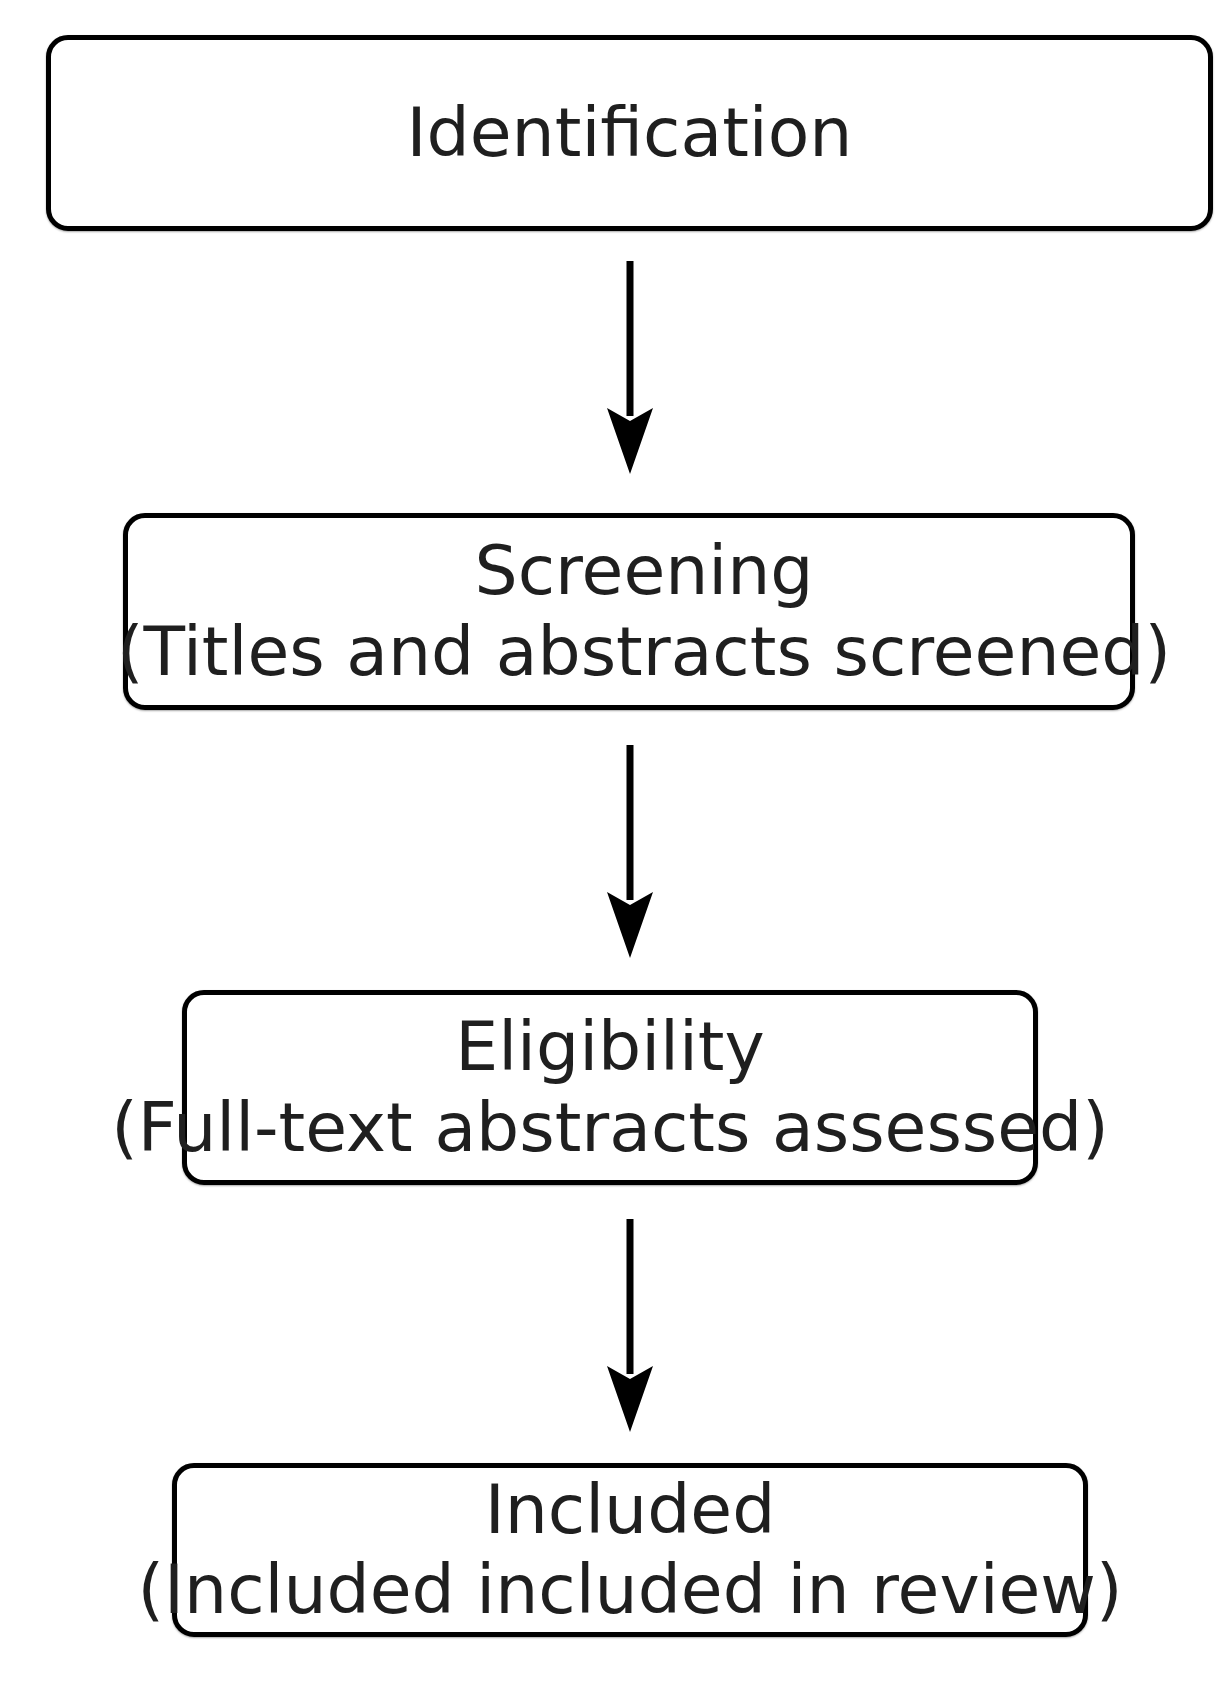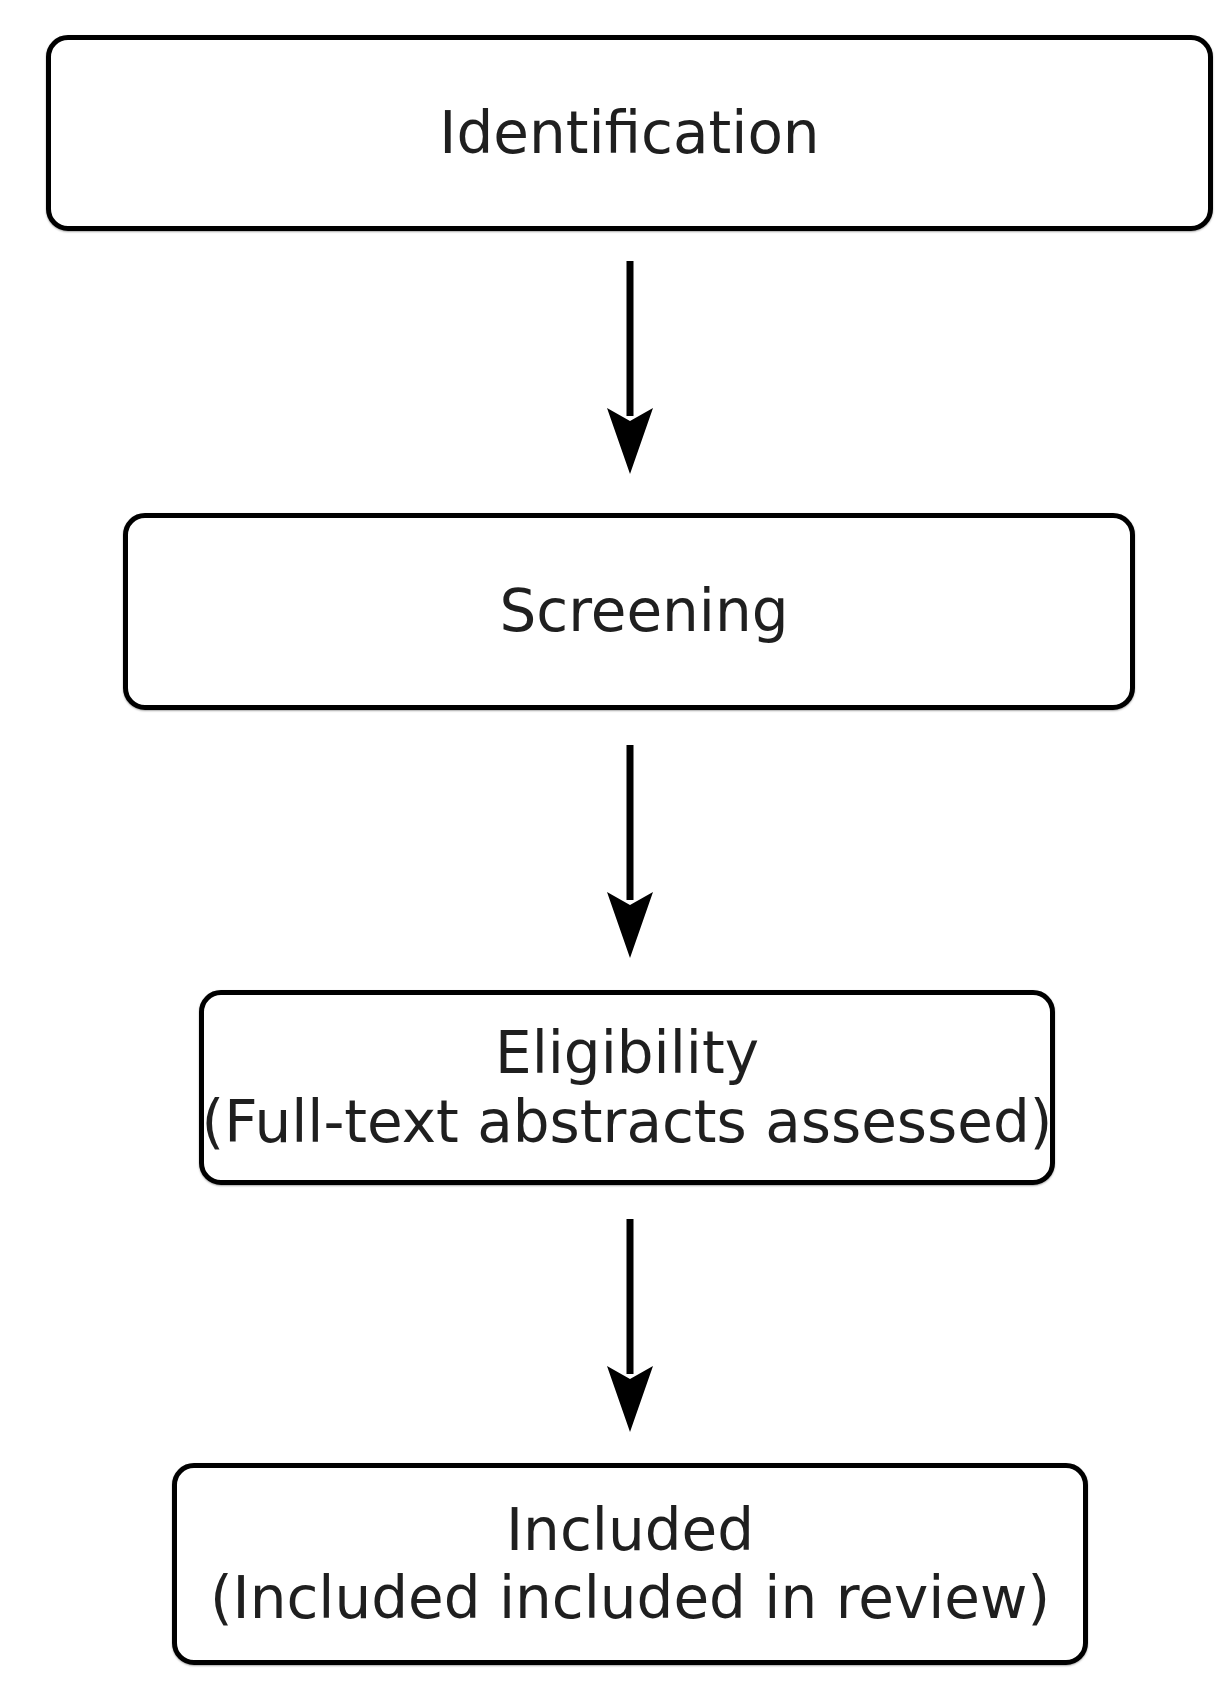--- a/index.html
+++ b/index.html
@@ -20,28 +20,28 @@
     box-sizing: border-box;
     background: #ffffff;
     border: 5px solid #000000;
     border-radius: 22px;
     display: flex;
     flex-direction: column;
     align-items: center;
     justify-content: center;
     text-align: center;
     color: #1f1f1f;
-    font-size: 58px;
+    font-size: 68px;
     line-height: 1.18;
     box-shadow: 0 1px 2px rgba(0,0,0,0.35);
   }
   .node-1 { left: 46px;  top: 35px;   width: 1167px; height: 196px; }
   .node-2 { left: 123px; top: 513px;  width: 1012px; height: 197px; padding-left: 30px; }
-  .node-3 { left: 199px; top: 990px;  width: 856px;  height: 195px; }
-  .node-4 { left: 172px; top: 1463px; width: 916px;  height: 202px; }
+  .node-3 { left: 182px; top: 990px;  width: 856px;  height: 195px; }
+  .node-4 { left: 172px; top: 1463px; width: 916px;  height: 174px; }
   .node-title, .node-subtitle {
     white-space: nowrap;
   }
   .arrow {
     position: absolute;
     left: 590px;
     width: 80px;
     height: 220px;
   }
   .arrow-1 { top: 258px; }
@@ -57,20 +57,21 @@
     <div class="node-title">Identification</div>
   </div>
 
   <svg class="arrow arrow-1" viewBox="0 0 80 220" xmlns="http://www.w3.org/2000/svg">
     <line x1="40" y1="3" x2="40" y2="158" stroke-width="7" stroke="#000000"></line>
     <polygon points="17,150 40,216 63,150 40,163" fill="#000000"></polygon>
   </svg>
 
   <div class="node node-2">
     <div class="node-title">Screening</div>
+    <div class="node-subtitle">(Titles and abstracts screened)</div>
   </div>
 
   <svg class="arrow arrow-2" viewBox="0 0 80 220" xmlns="http://www.w3.org/2000/svg">
     <line x1="40" y1="3" x2="40" y2="158" stroke-width="7" stroke="#000000"></line>
     <polygon points="17,150 40,216 63,150 40,163" fill="#000000"></polygon>
   </svg>
 
   <div class="node node-3">
     <div class="node-title">Eligibility</div>
     <div class="node-subtitle">(Full-text abstracts assessed)</div>

